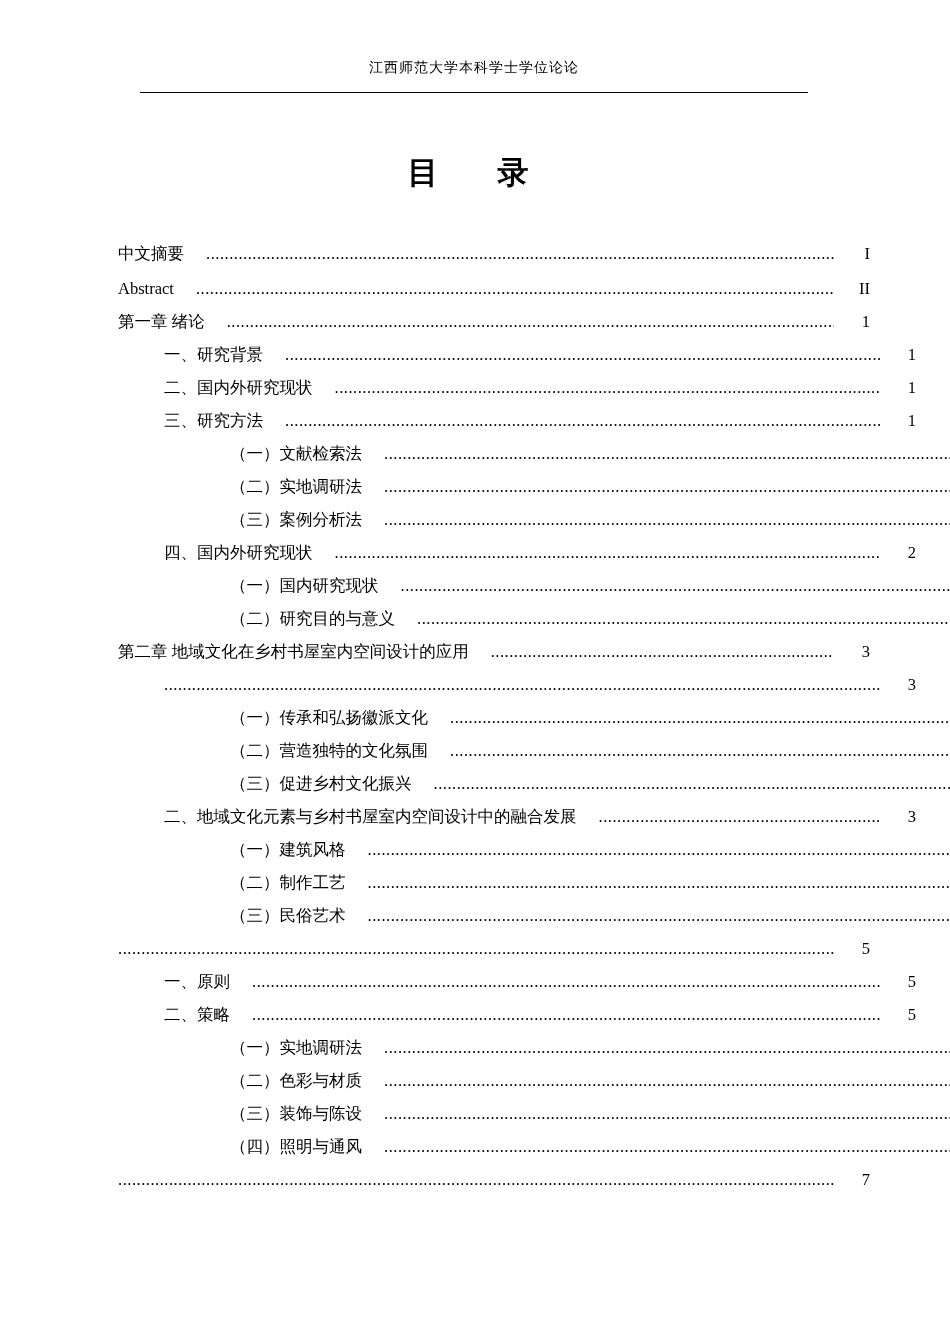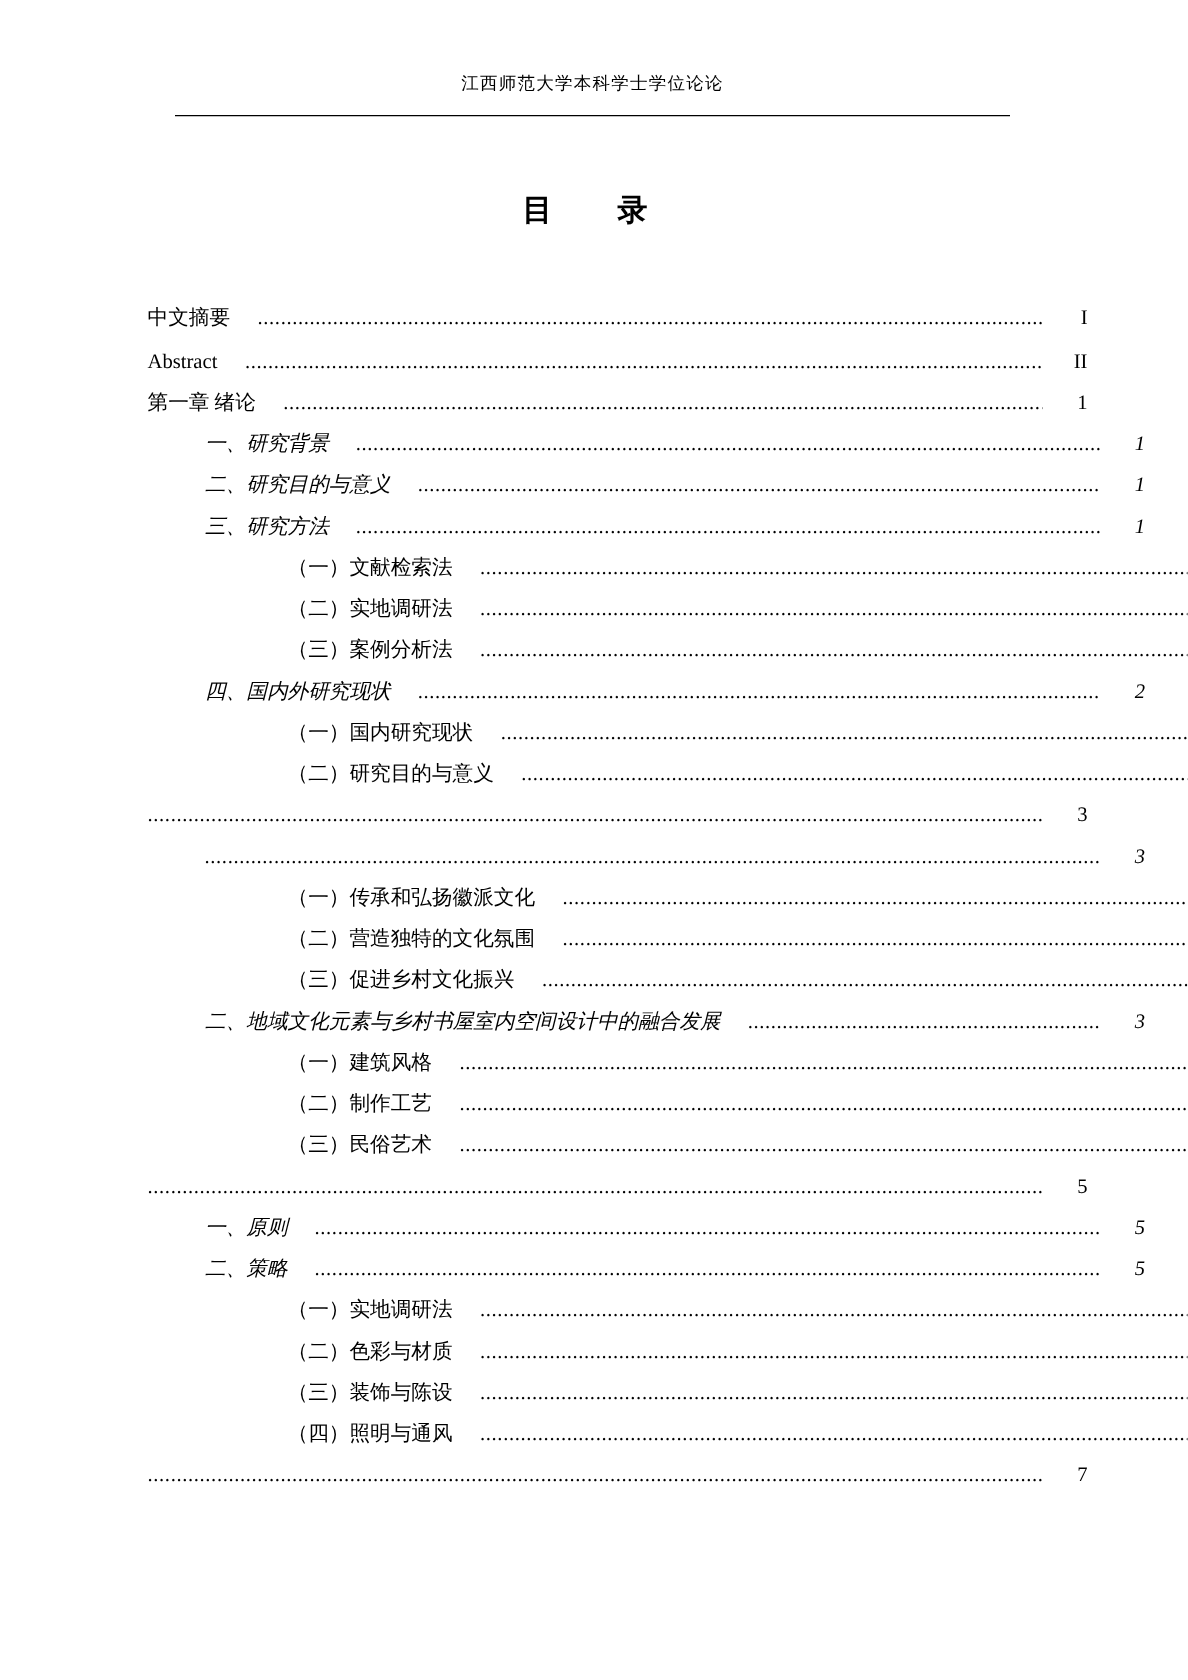--- a/index.html
+++ b/index.html
@@ -48,21 +48,21 @@
 
   
   .doc-title {
     position: absolute;
     left: 0;
     top: 152px;
     width: 950px;
     text-align: center;
     font-family: "Liberation Serif", "DejaVu Serif", serif;
     font-weight: bold;
-    font-size: 24px;
+    font-size: 31px;
     letter-spacing: 14px;
   }
 
   
   .toc {
     position: absolute;
     left: 118px;
     top: 230px;
     width: 752px;
   }
@@ -96,21 +96,21 @@
     flex: 0 0 auto;
     text-align: right;
     min-width: 14px;
     padding-left: 2px;
     padding-bottom: 2px;
     white-space: nowrap;
   }
 
   
   .lvl0 { padding-left: 0px; }
-  .lvl1 { padding-left: 46px; font-style: italic; }
+  .lvl1 { padding-left: 46px; }
   .lvl2 { padding-left: 112px; }
 
   .latin { font-family: "Liberation Serif", "DejaVu Serif", serif; }
 
   
   .toc-row.front { height: 35px; }
 </style>
 </head>
 <body>
 
@@ -138,21 +138,21 @@
         <span class="label">第一章 绪论</span>
         <span class="leader">...............................................................................................................................................................</span>
         <span class="pageno latin">1</span>
       </div>
       <div class="toc-row lvl1">
         <span class="label">一、研究背景</span>
         <span class="leader">...............................................................................................................................................................</span>
         <span class="pageno latin">1</span>
       </div>
       <div class="toc-row lvl1">
-        <span class="label">二、研究目的与意义</span>
+        <span class="label">二、国内外研究现状</span>
         <span class="leader">...............................................................................................................................................................</span>
         <span class="pageno latin">1</span>
       </div>
       <div class="toc-row lvl1">
         <span class="label">三、研究方法</span>
         <span class="leader">...............................................................................................................................................................</span>
         <span class="pageno latin">1</span>
       </div>
       <div class="toc-row lvl2">
         <span class="label">（一）文献检索法</span>
@@ -173,20 +173,21 @@
       </div>
       <div class="toc-row lvl2">
         <span class="label">（一）国内研究现状</span>
         <span class="leader">...............................................................................................................................................................</span>
       </div>
       <div class="toc-row lvl2">
         <span class="label">（二）研究目的与意义</span>
         <span class="leader">...............................................................................................................................................................</span>
       </div>
       <div class="toc-row lvl0">
+        <span class="label">第二章 地域文化在乡村书屋室内空间设计的应用</span>
         <span class="leader">...............................................................................................................................................................</span>
         <span class="pageno latin">3</span>
       </div>
       <div class="toc-row lvl1">
         <span class="leader">...............................................................................................................................................................</span>
         <span class="pageno latin">3</span>
       </div>
       <div class="toc-row lvl2">
         <span class="label">（一）传承和弘扬徽派文化</span>
         <span class="leader">...............................................................................................................................................................</span>

